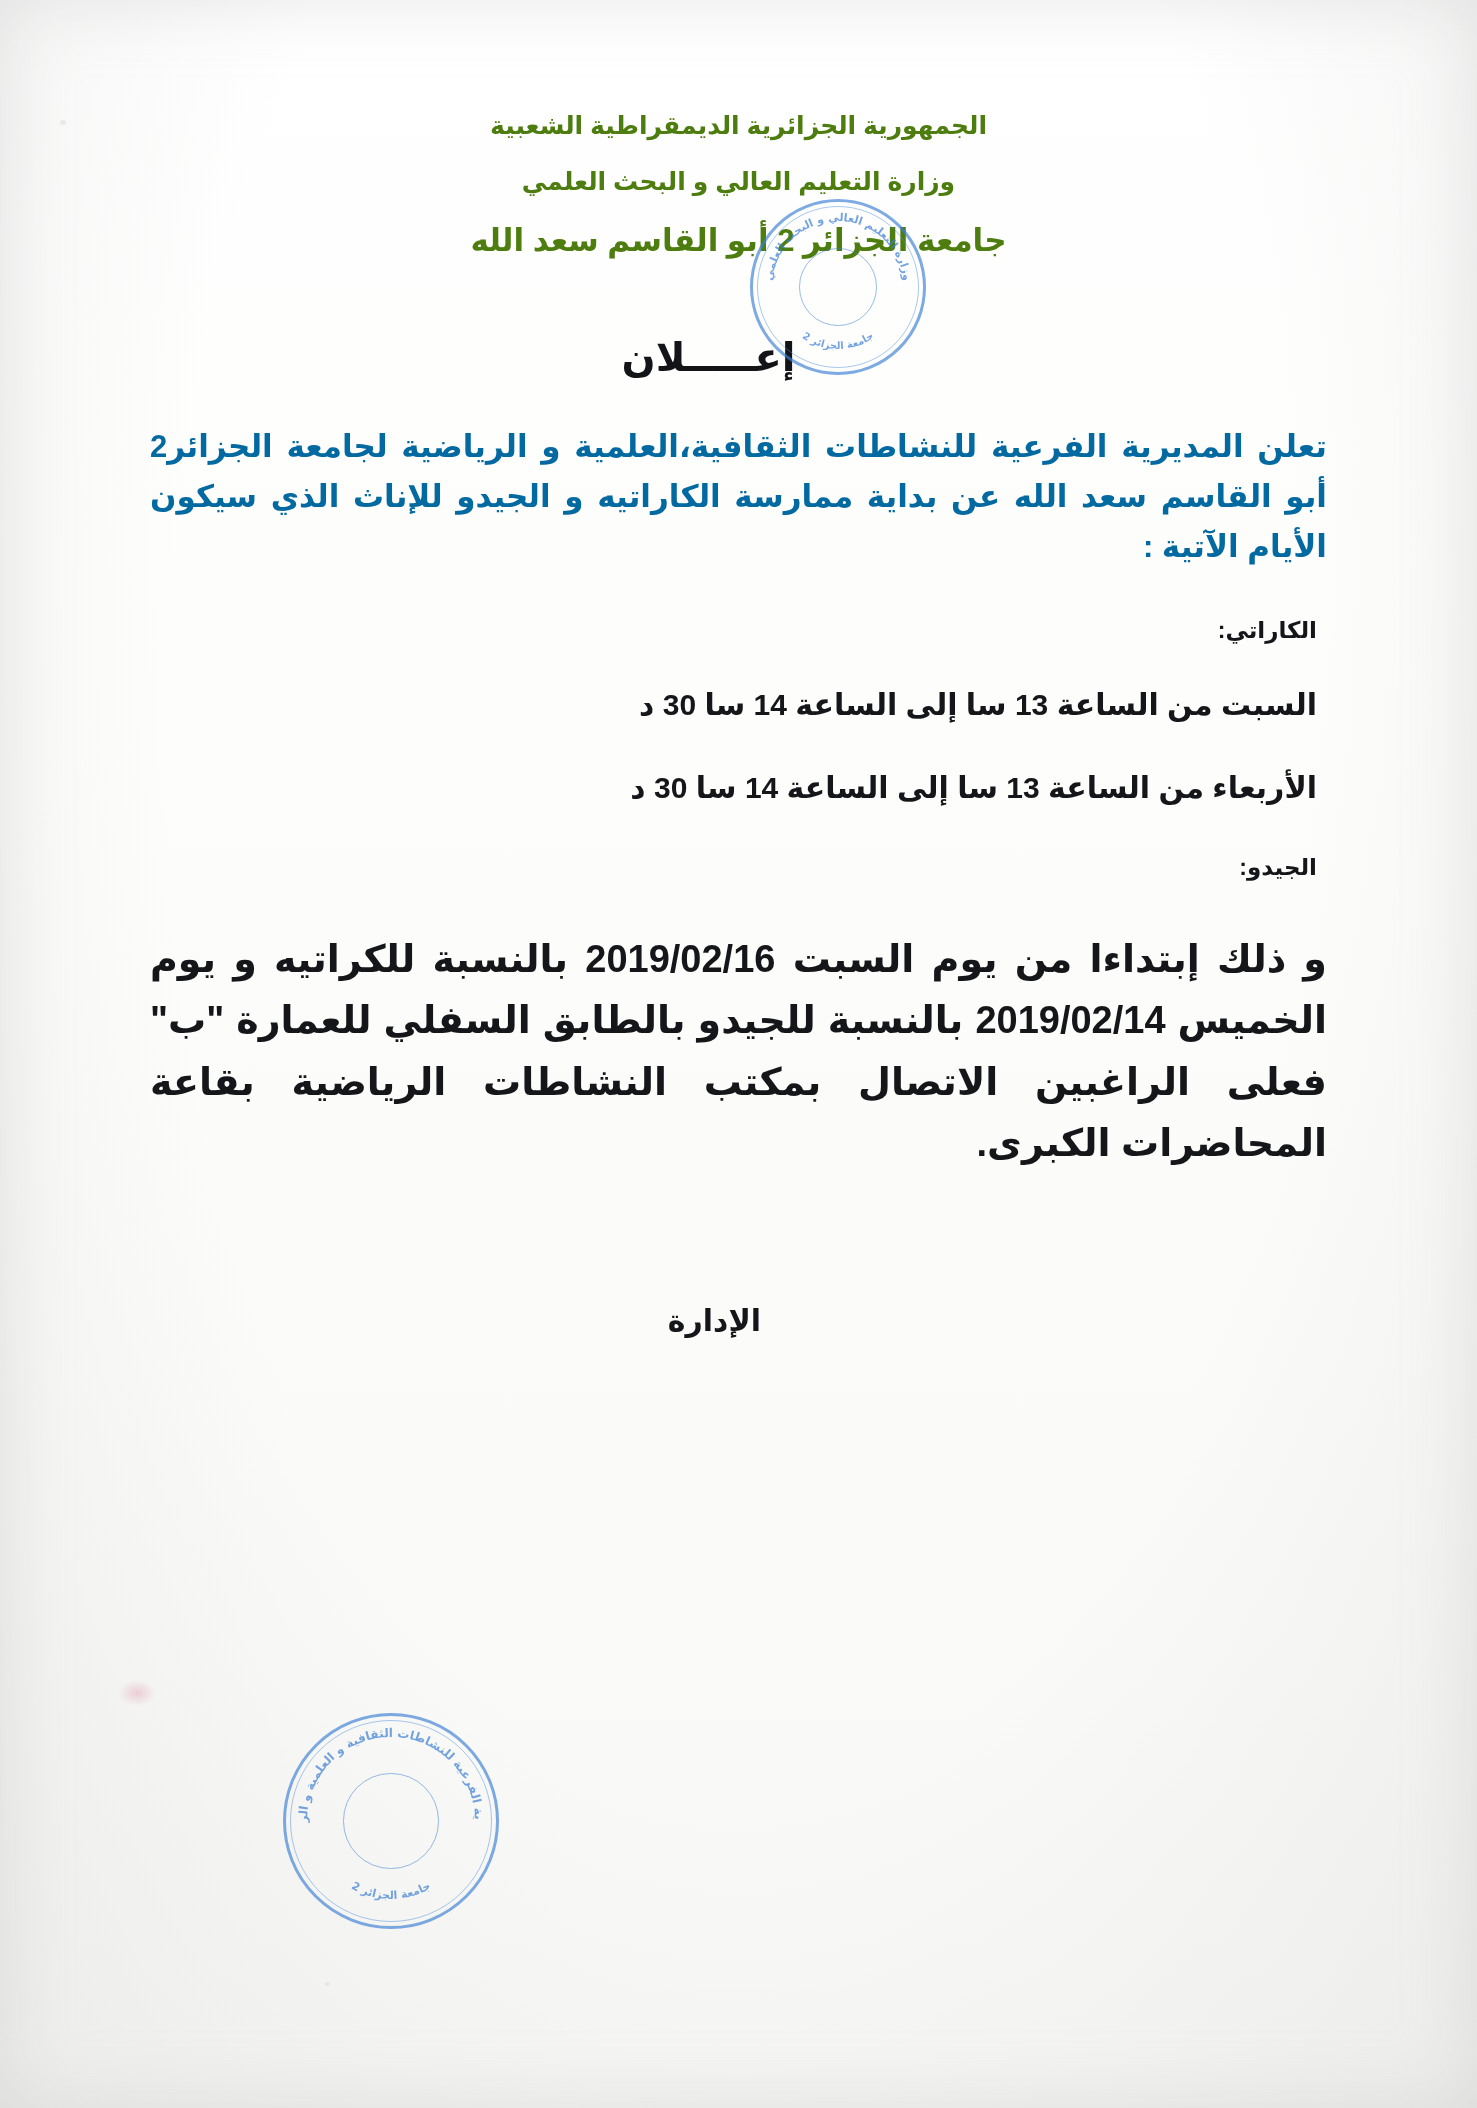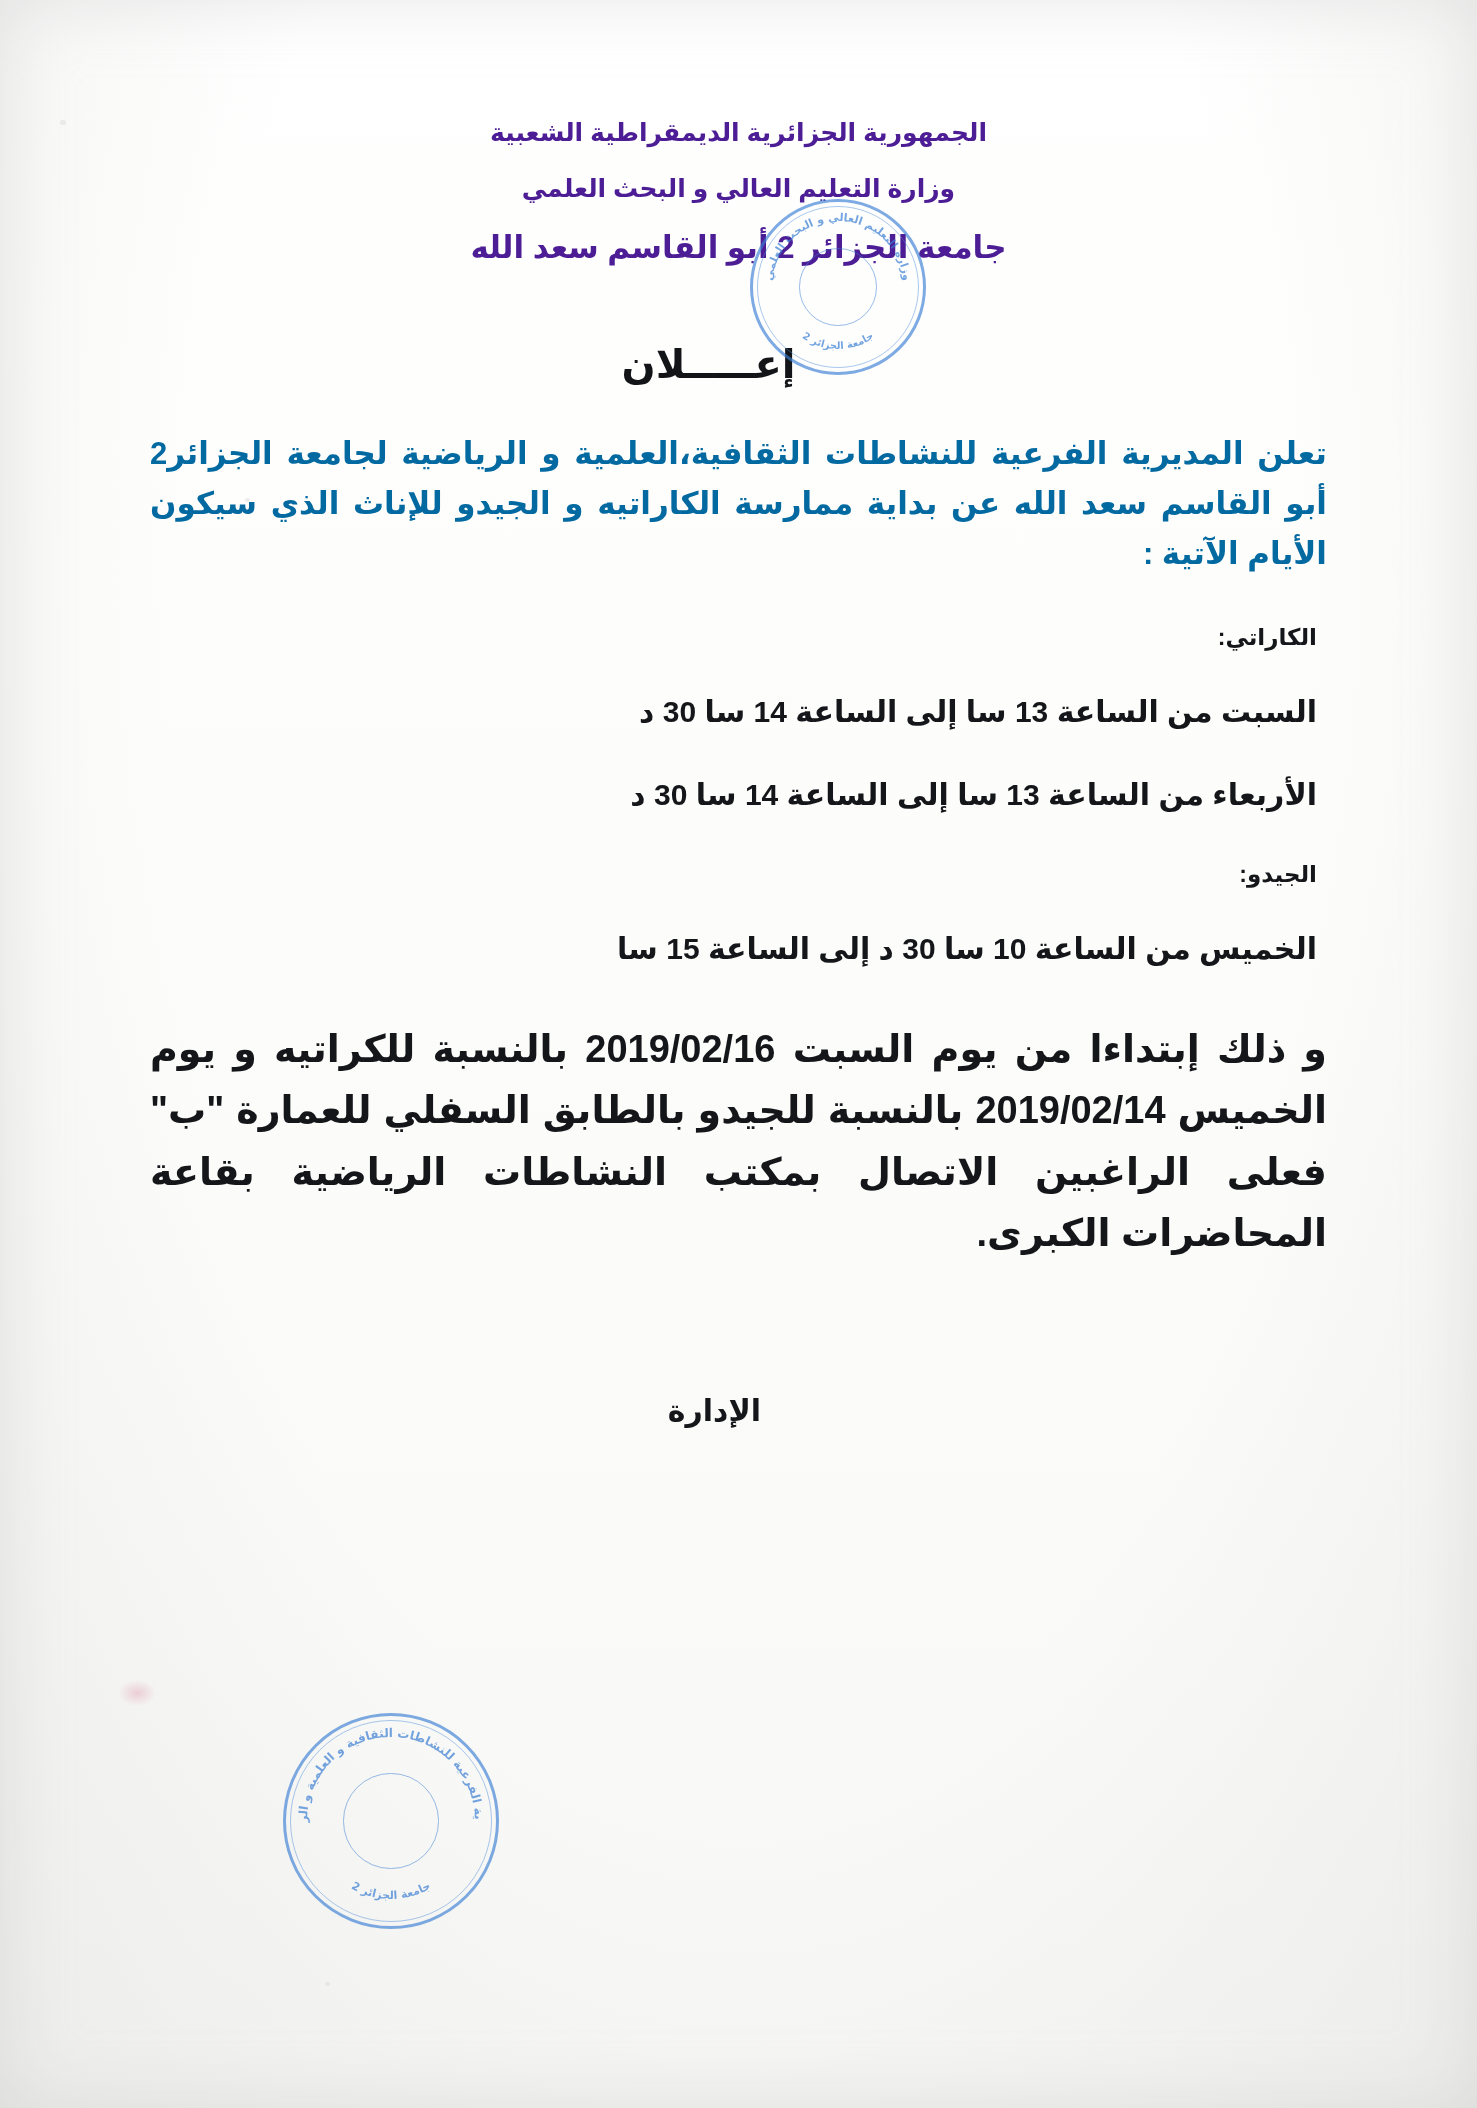--- a/index.html
+++ b/index.html
@@ -44,23 +44,23 @@
 
   
   .letterhead {
     text-align: center;
     padding-top: 108px;
   }
   .letterhead .lh-line {
     font-weight: bold;
     font-size: 25px;
     line-height: 1.0;
-    margin: 12px 0 31px 0;
+    margin: 5px 0 31px 0;
     letter-spacing: 0px;
-    color: #4c1d95;
+    color: #4d7c0f;
   }
   .letterhead .lh-line.lh2 { font-size: 25px; }
   .letterhead .lh-line.lh3 { font-size: 31px; margin-bottom: 0; }
 
   
   .doc-title {
     text-align: center;
     font-weight: bold;
     font-size: 40px;
     margin: 78px 0 0 0;
@@ -184,21 +184,20 @@
 
     <h1 class="doc-title">إعـــــلان</h1>
 
     <p class="para intro">تعلن المديرية الفرعية للنشاطات الثقافية،العلمية و الرياضية لجامعة الجزائر2 أبو القاسم سعد الله عن بداية ممارسة الكاراتيه و الجيدو للإناث الذي سيكون الأيام الآتية :</p>
 
     <p class="section-label">الكاراتي:</p>
     <p class="sched-line">السبت من الساعة 13 سا إلى الساعة 14 سا 30 د</p>
     <p class="sched-line">الأربعاء من الساعة 13 سا إلى الساعة 14 سا 30 د</p>
 
     <p class="section-label">الجيدو:</p>
-    <p class="sched-line">الخميس من الساعة 10 سا 30 د إلى الساعة 15 سا</p>
 
     <p class="closing">و ذلك إبتداءا من يوم السبت 2019/02/16 بالنسبة للكراتيه و يوم الخميس 2019/02/14 بالنسبة للجيدو  بالطابق السفلي للعمارة "ب" فعلى الراغبين الاتصال بمكتب النشاطات الرياضية بقاعة المحاضرات الكبرى.</p>
 
     <p class="signature">الإدارة</p>
   </div>
 
   <div class="stamp" id="stamp-top">
     <div class="ring-outer"></div>
     <div class="ring-mid"></div>
     <div class="ring-inner"></div>

